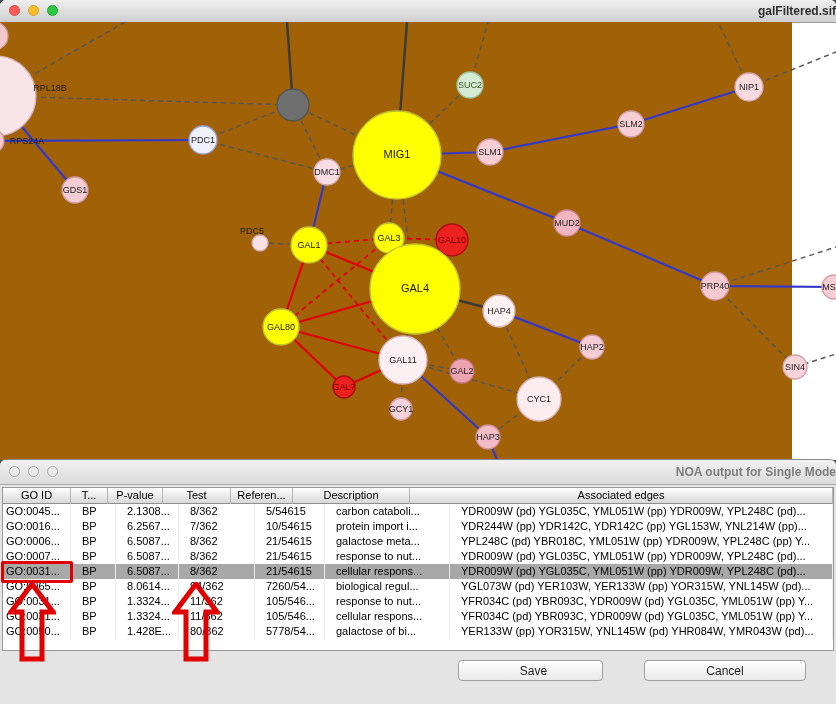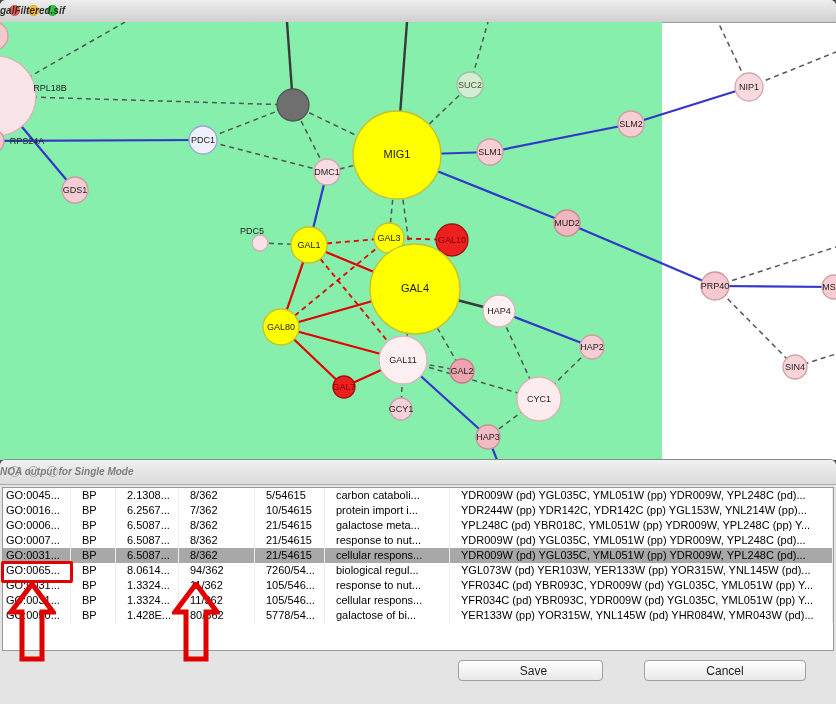--- a/index.html
+++ b/index.html
@@ -17,28 +17,28 @@
     position:absolute;top:0;left:0;width:836px;height:460px;
     background:#ffffff;border-radius:6px 6px 0 0;overflow:hidden;
   }
   .titlebar{
     position:relative;height:22px;
     background:linear-gradient(#efefef,#cfcfcf);
     border-bottom:1px solid #9c9c9c;
   }
   .titlebar .title{
     position:absolute;left:0;right:0;top:0;line-height:22px;
-    text-align:left;font-size:10px;font-weight:700;color:#2f2f2f;font-style:italic;
+    text-align:right;font-size:12px;font-weight:700;color:#2f2f2f;
   }
   .tl{position:absolute;top:5px;width:11px;height:11px;border-radius:50%;box-sizing:border-box;}
   .tl.red{left:9px;background:#fc5b57;border:1px solid #d84a45;}
   .tl.yellow{left:28px;background:#fdbc2e;border:1px solid #d79f23;}
   .tl.green{left:47px;background:#2bc840;border:1px solid #26a737;}
   .tl.hollow{background:#e9e9e9;border:1px solid #a9a9a9;}
-  .canvas{position:absolute;top:22px;left:0;width:662px;height:438px;background:#86efac;}
+  .canvas{position:absolute;top:22px;left:0;width:792px;height:438px;background:#a16207;}
   svg{display:block;font-family:"Liberation Sans",sans-serif;}
 
   
   .win-bottom{
     position:absolute;top:460px;left:0;width:836px;height:244px;
     background:#e4e4e4;border-radius:6px 6px 0 0;
     box-shadow:0 -1px 0 #8a8a8a;
   }
   .titlebar.inactive{
     height:24px;border-radius:6px 6px 0 0;
@@ -216,20 +216,29 @@
   </section>
 
   <section class="win-bottom">
     <div class="titlebar inactive">
       <span class="tl hollow" style="left:9px"></span>
       <span class="tl hollow" style="left:28px"></span>
       <span class="tl hollow" style="left:47px"></span>
       <span class="title">NOA output for Single Mode</span>
     </div>
     <div id="noa-table">
+        <div class="thead">
+          <div class="th">GO ID</div>
+          <div class="th">T...</div>
+          <div class="th">P-value</div>
+          <div class="th">Test</div>
+          <div class="th">Referen...</div>
+          <div class="th">Description</div>
+          <div class="th">Associated edges</div>
+        </div>
         <div class="tr">
           <div class="td">GO:0045...</div>
           <div class="td">BP</div>
           <div class="td">2.1308...</div>
           <div class="td">8/362</div>
           <div class="td">5/54615</div>
           <div class="td">carbon cataboli...</div>
           <div class="td">YDR009W (pd) YGL035C, YML051W (pp) YDR009W, YPL248C (pd)...</div>
         </div>
         <div class="tr">

